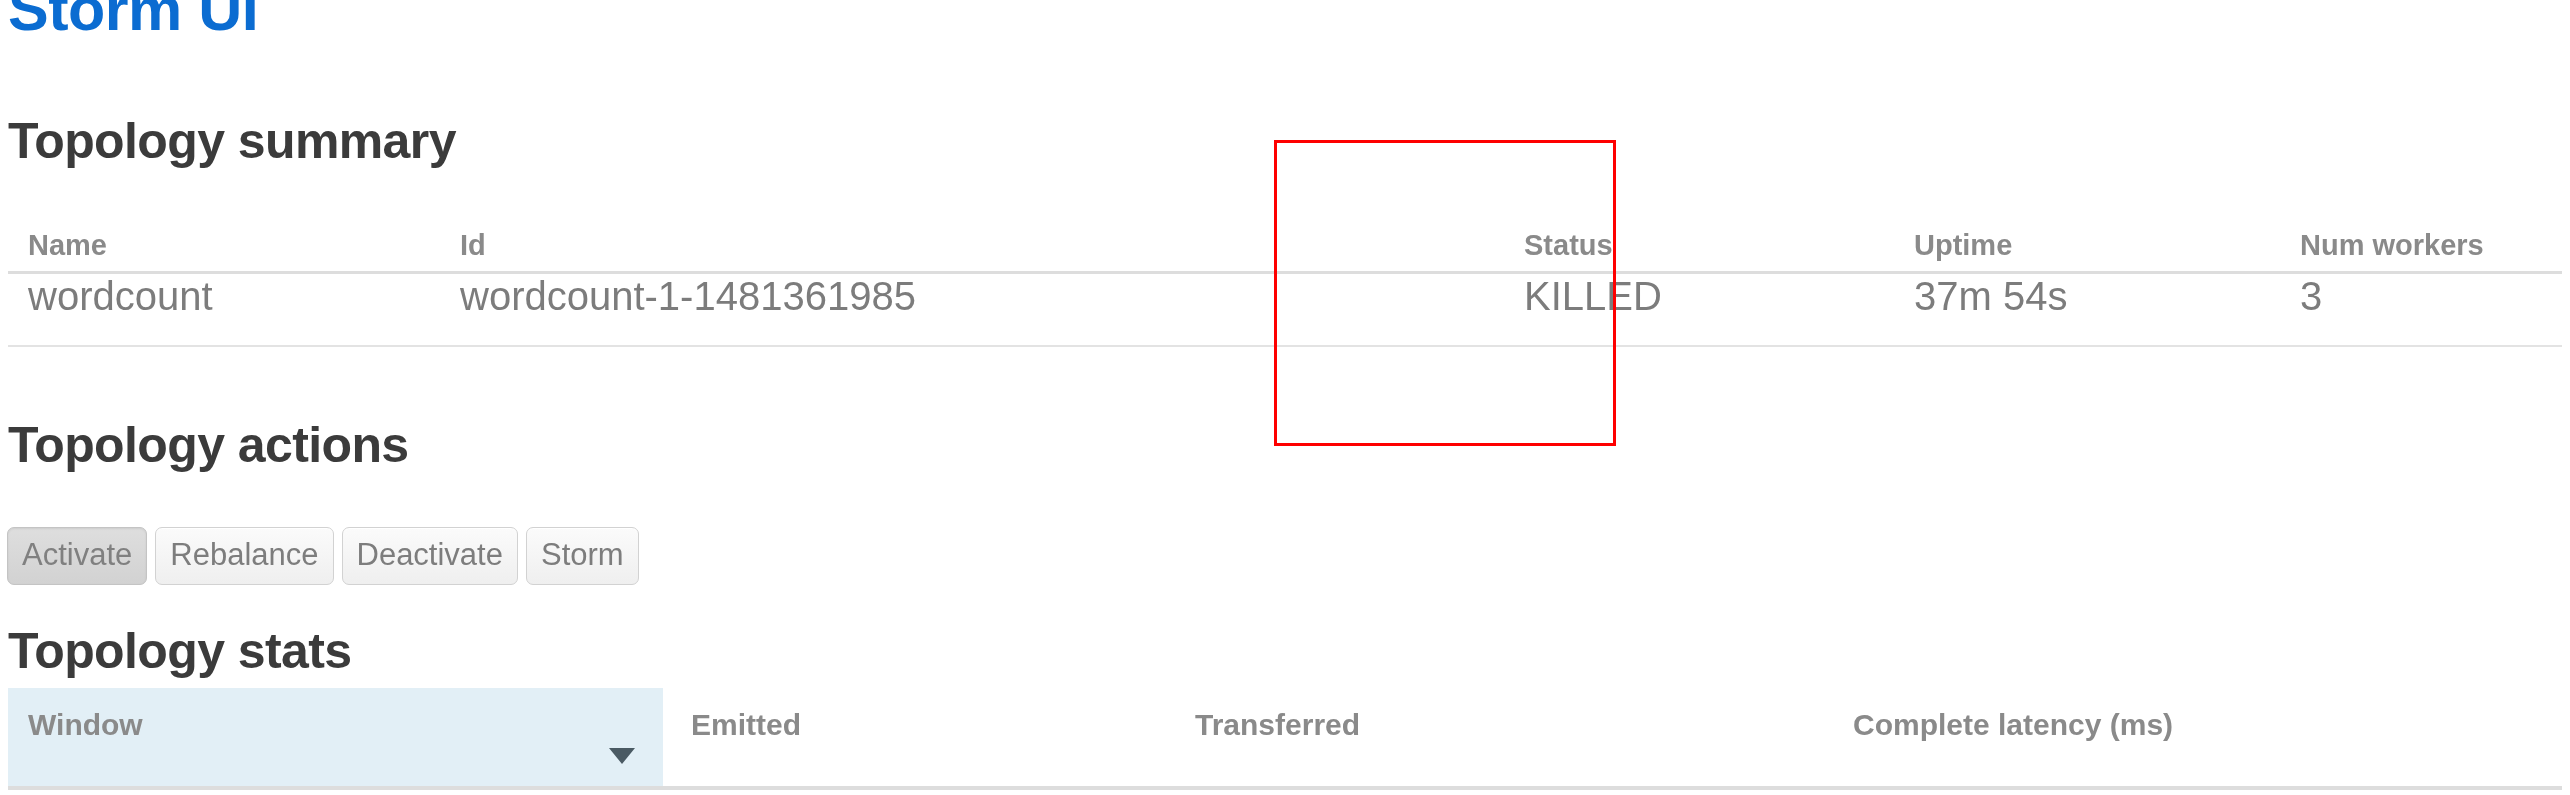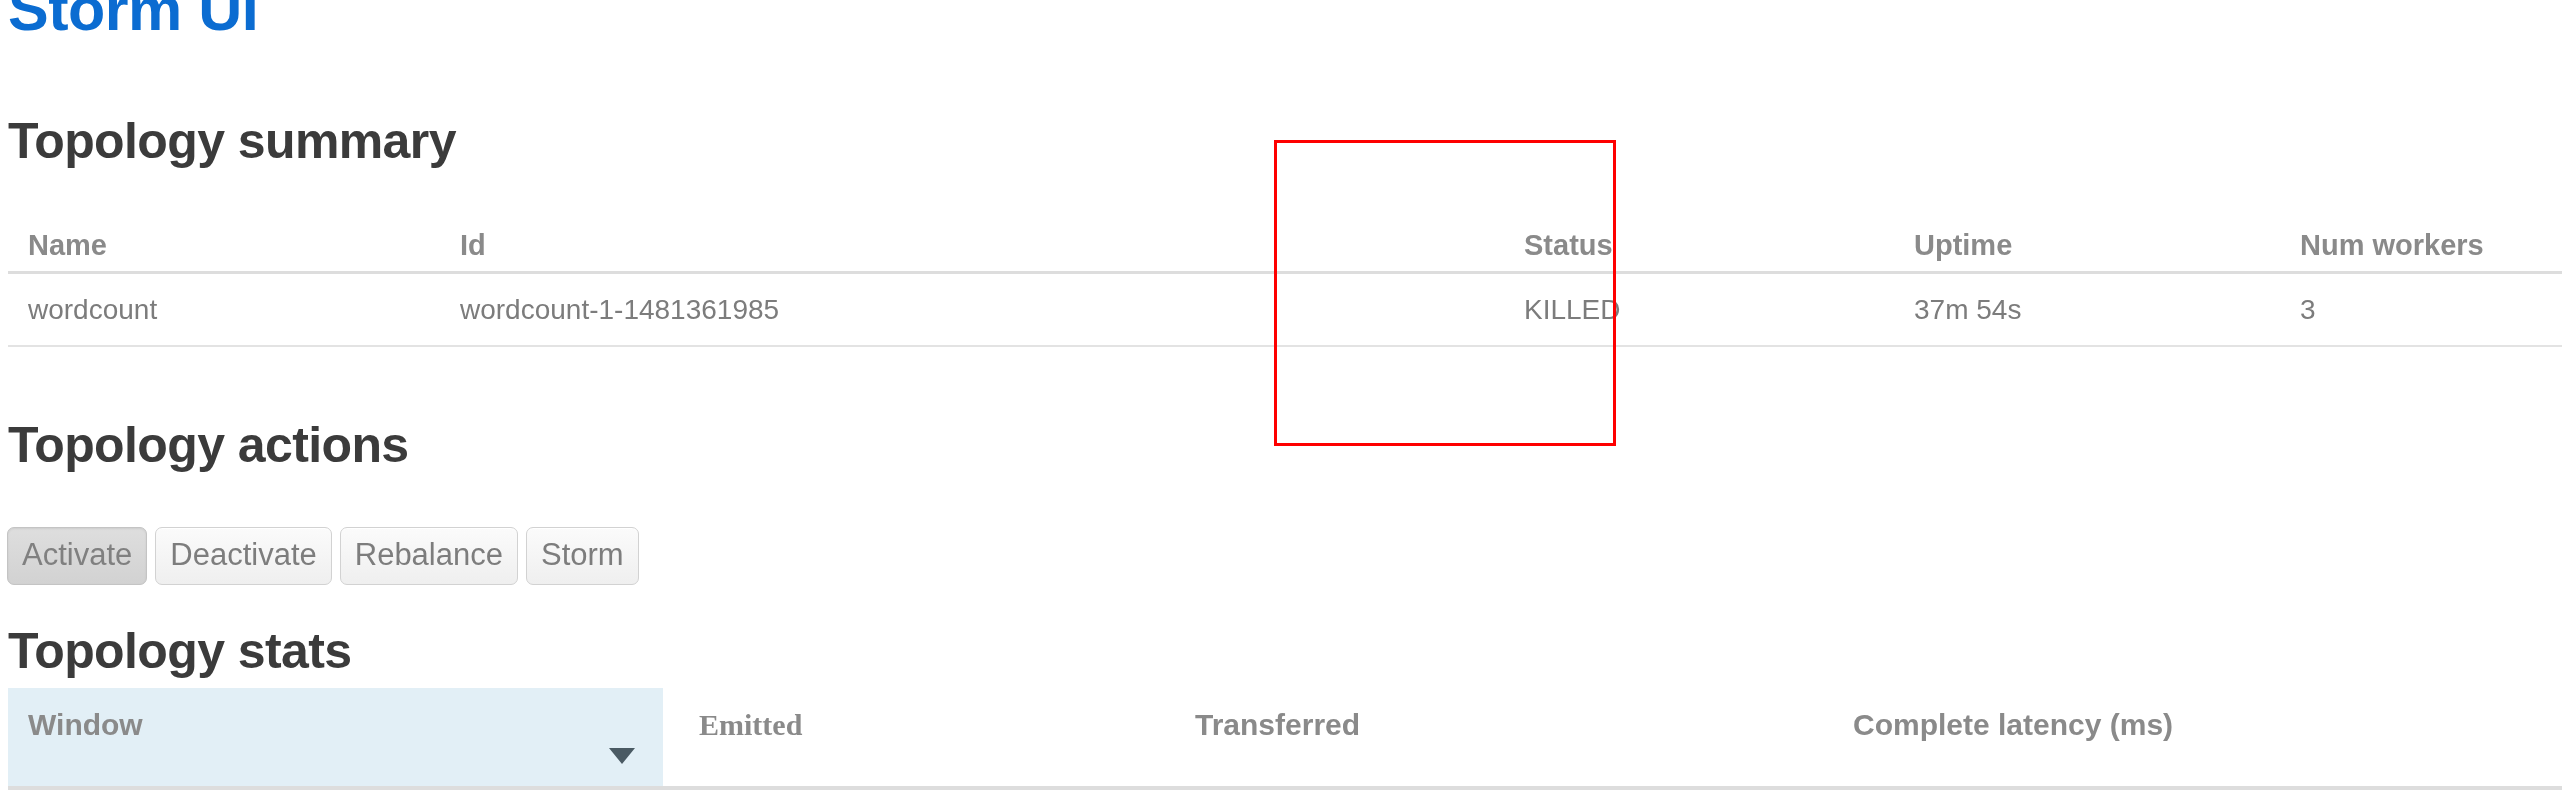--- a/index.html
+++ b/index.html
@@ -78,22 +78,21 @@
     color: #8a8a8a;
     font-weight: bold;
     font-size: 29px;
     padding-top: 19px;
     box-sizing: border-box;
     border-bottom: 3px solid #dddddd;
   }
   #summary-table .body-cell {
     height: 74px;
     color: #7c7c7c;
-    font-size: 28px;
-    padding-top: 20px;
+    font-size: 40px;
     box-sizing: border-box;
     border-bottom: 2px solid #e3e3e3;
   }
   .col-name   { width: 440px; padding-left: 20px !important; }
   .col-id     { width: 950px; padding-left: 12px !important; }
   .col-status { width: 370px; padding-left: 126px !important; }
   .col-uptime { width: 390px; padding-left: 0px !important; }
   .col-workers{ width: 404px; padding-left: 0px !important; }
 
   #summary-table .col-uptime  { padding-left: 146px !important; }
@@ -165,21 +164,21 @@
   .stat-col-latency  { width: 729px; }
 
   #stats-table .sorted-header {
     background: #e2eff6;
   }
   .hdr-label {
     display: block;
     padding-top: 20px;
     padding-left: 20px;
   }
-  #stats-table .stat-col-emitted .hdr-label { padding-left: 36px; font-family: Liberation Serif, serif; }
+  #stats-table .stat-col-emitted .hdr-label { padding-left: 28px; }
   #stats-table .stat-col-transferred .hdr-label { padding-left: 22px; }
   #stats-table .stat-col-latency .hdr-label { padding-left: 20px; }
 
   .sort-caret {
     position: absolute;
     right: 28px;
     bottom: 22px;
     width: 0;
     height: 0;
     border-left: 13px solid transparent;
@@ -216,22 +215,22 @@
       </tr>
     </tbody>
   </table>
 
   <div id="status-highlight-box"></div>
 
   <div class="section-heading" id="heading-topology-actions">Topology actions</div>
 
   <div id="topology-actions">
     <button class="action-btn is-active" type="button">Activate</button>
+    <button class="action-btn" type="button">Rebalance</button>
     <button class="action-btn" type="button">Deactivate</button>
-    <button class="action-btn" type="button">Rebalance</button>
     <button class="action-btn" type="button">Storm</button>
   </div>
 
   <div class="section-heading" id="heading-topology-stats">Topology stats</div>
 
   <table class="data-table" id="stats-table">
     <thead>
       <tr>
         <th class="stat-col-window sorted-header">
           <span class="hdr-label">Window</span>

